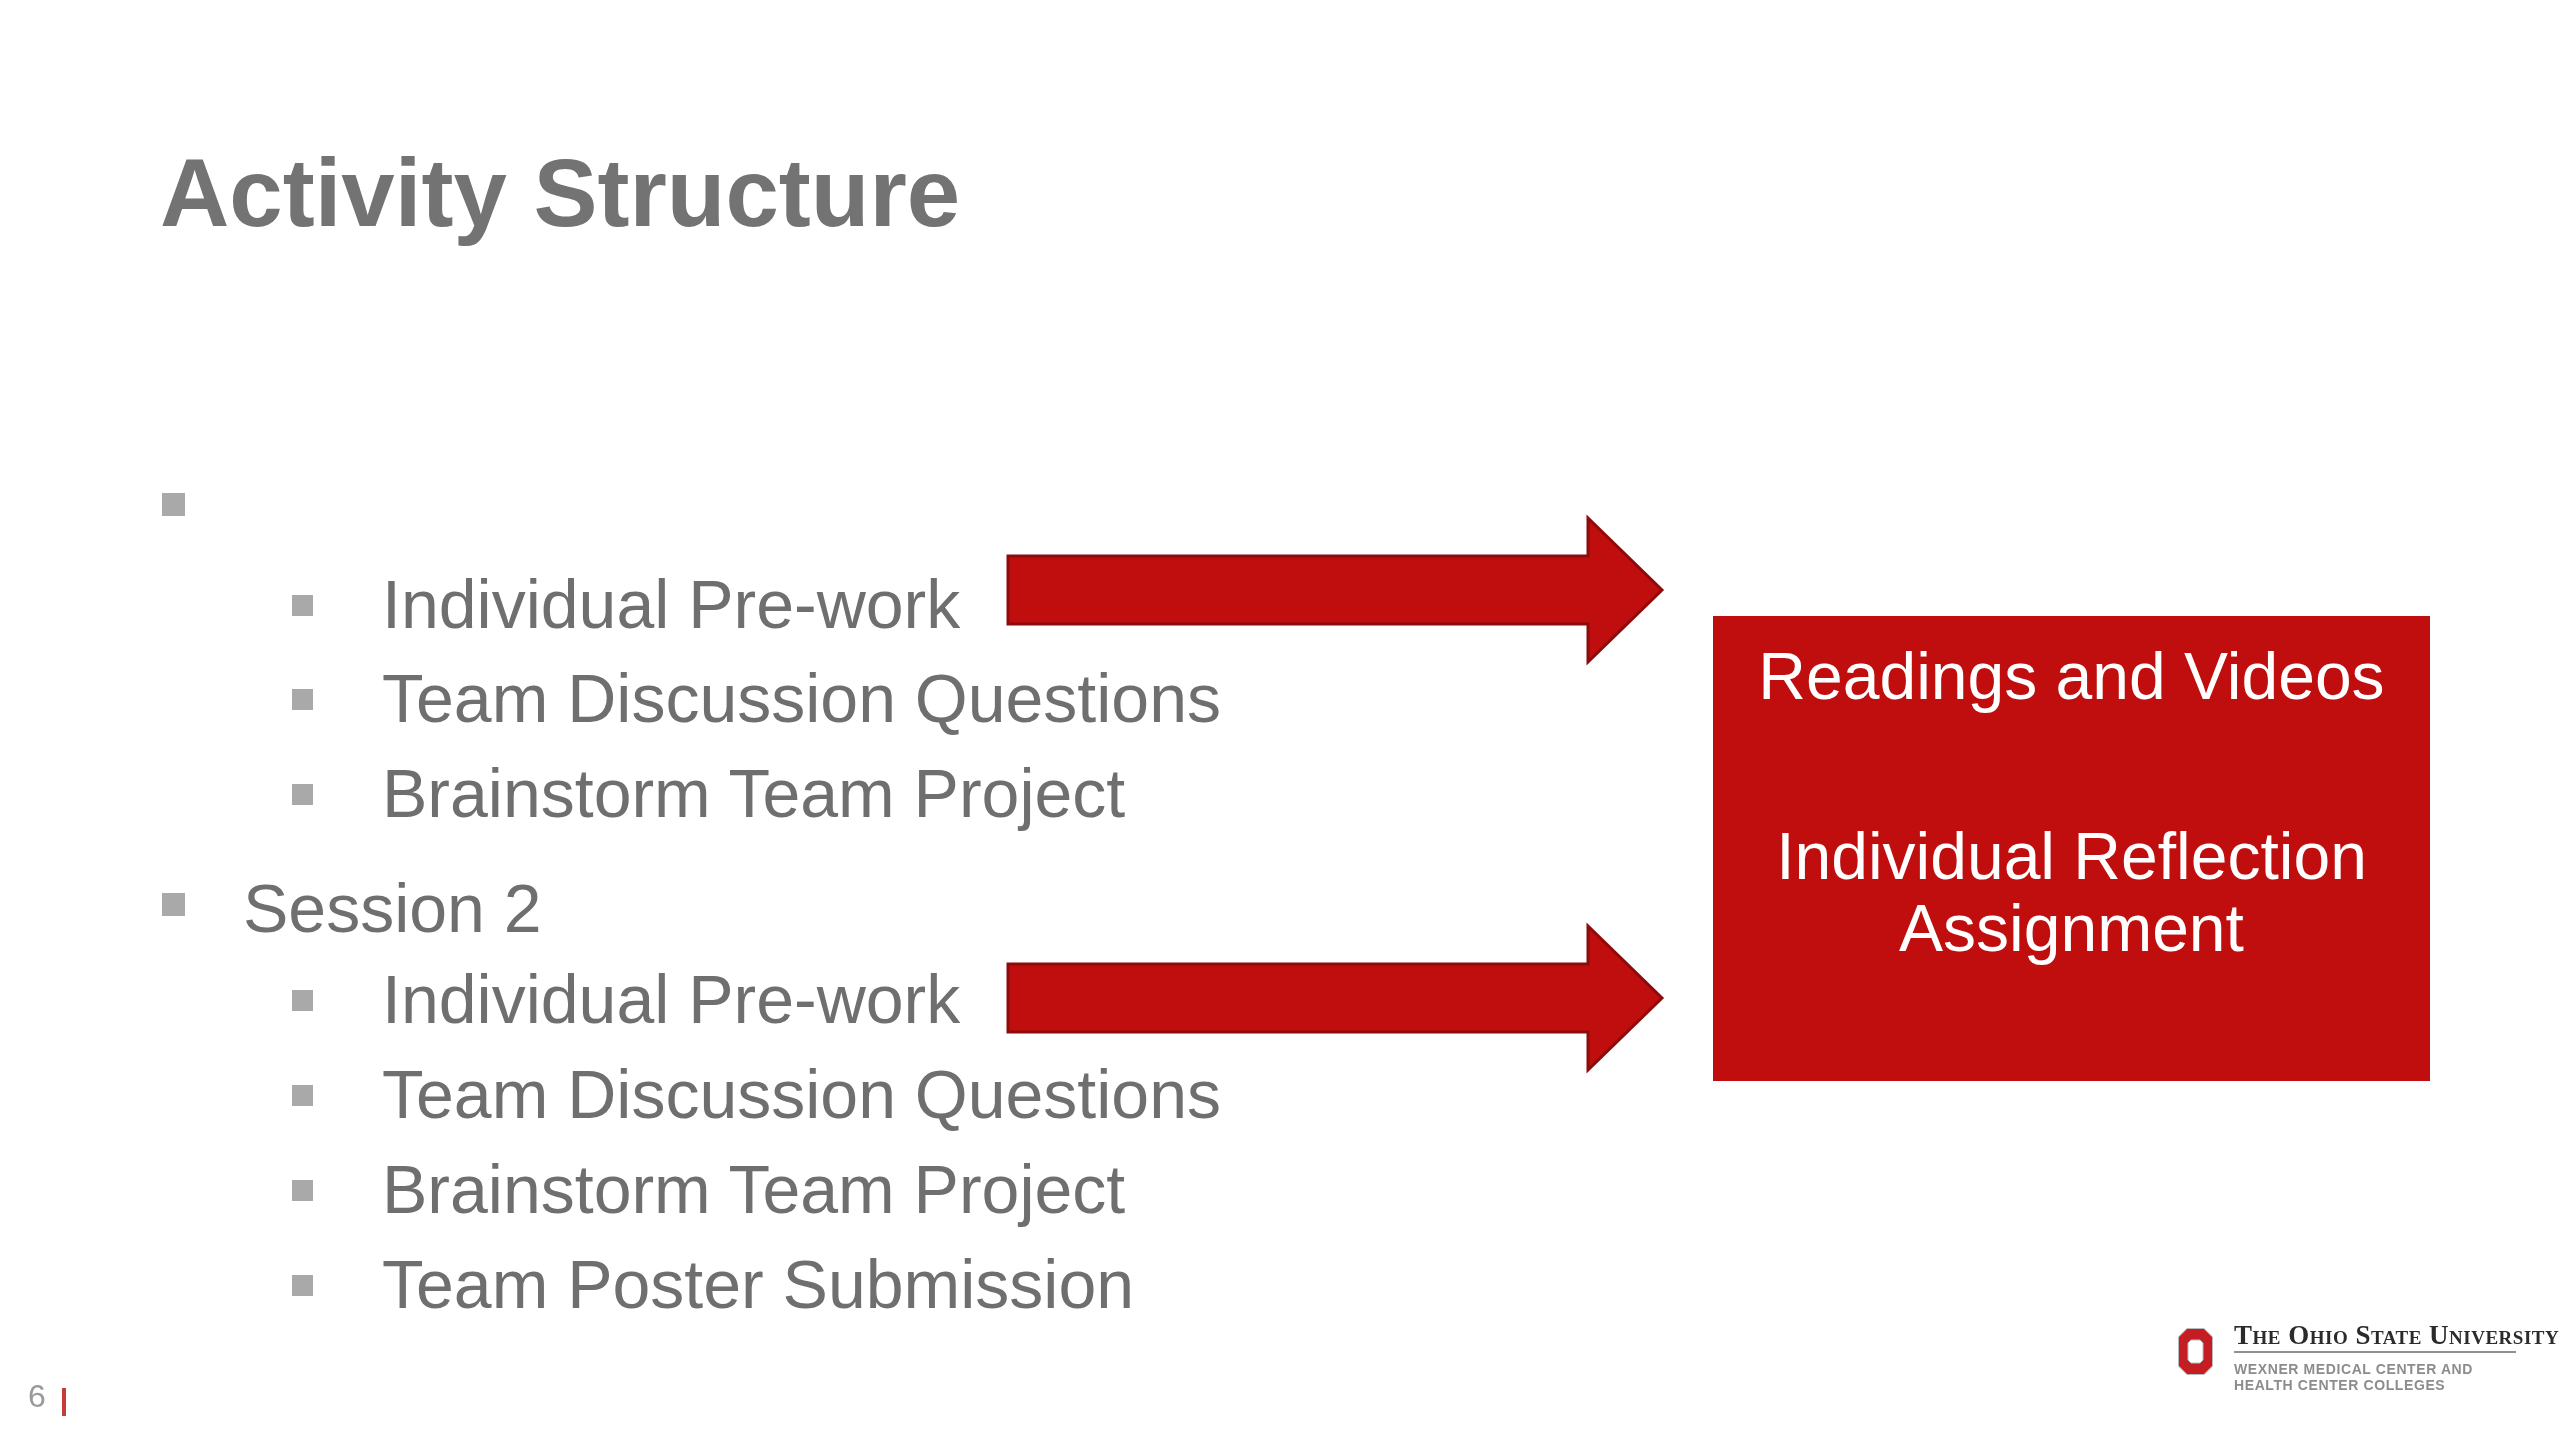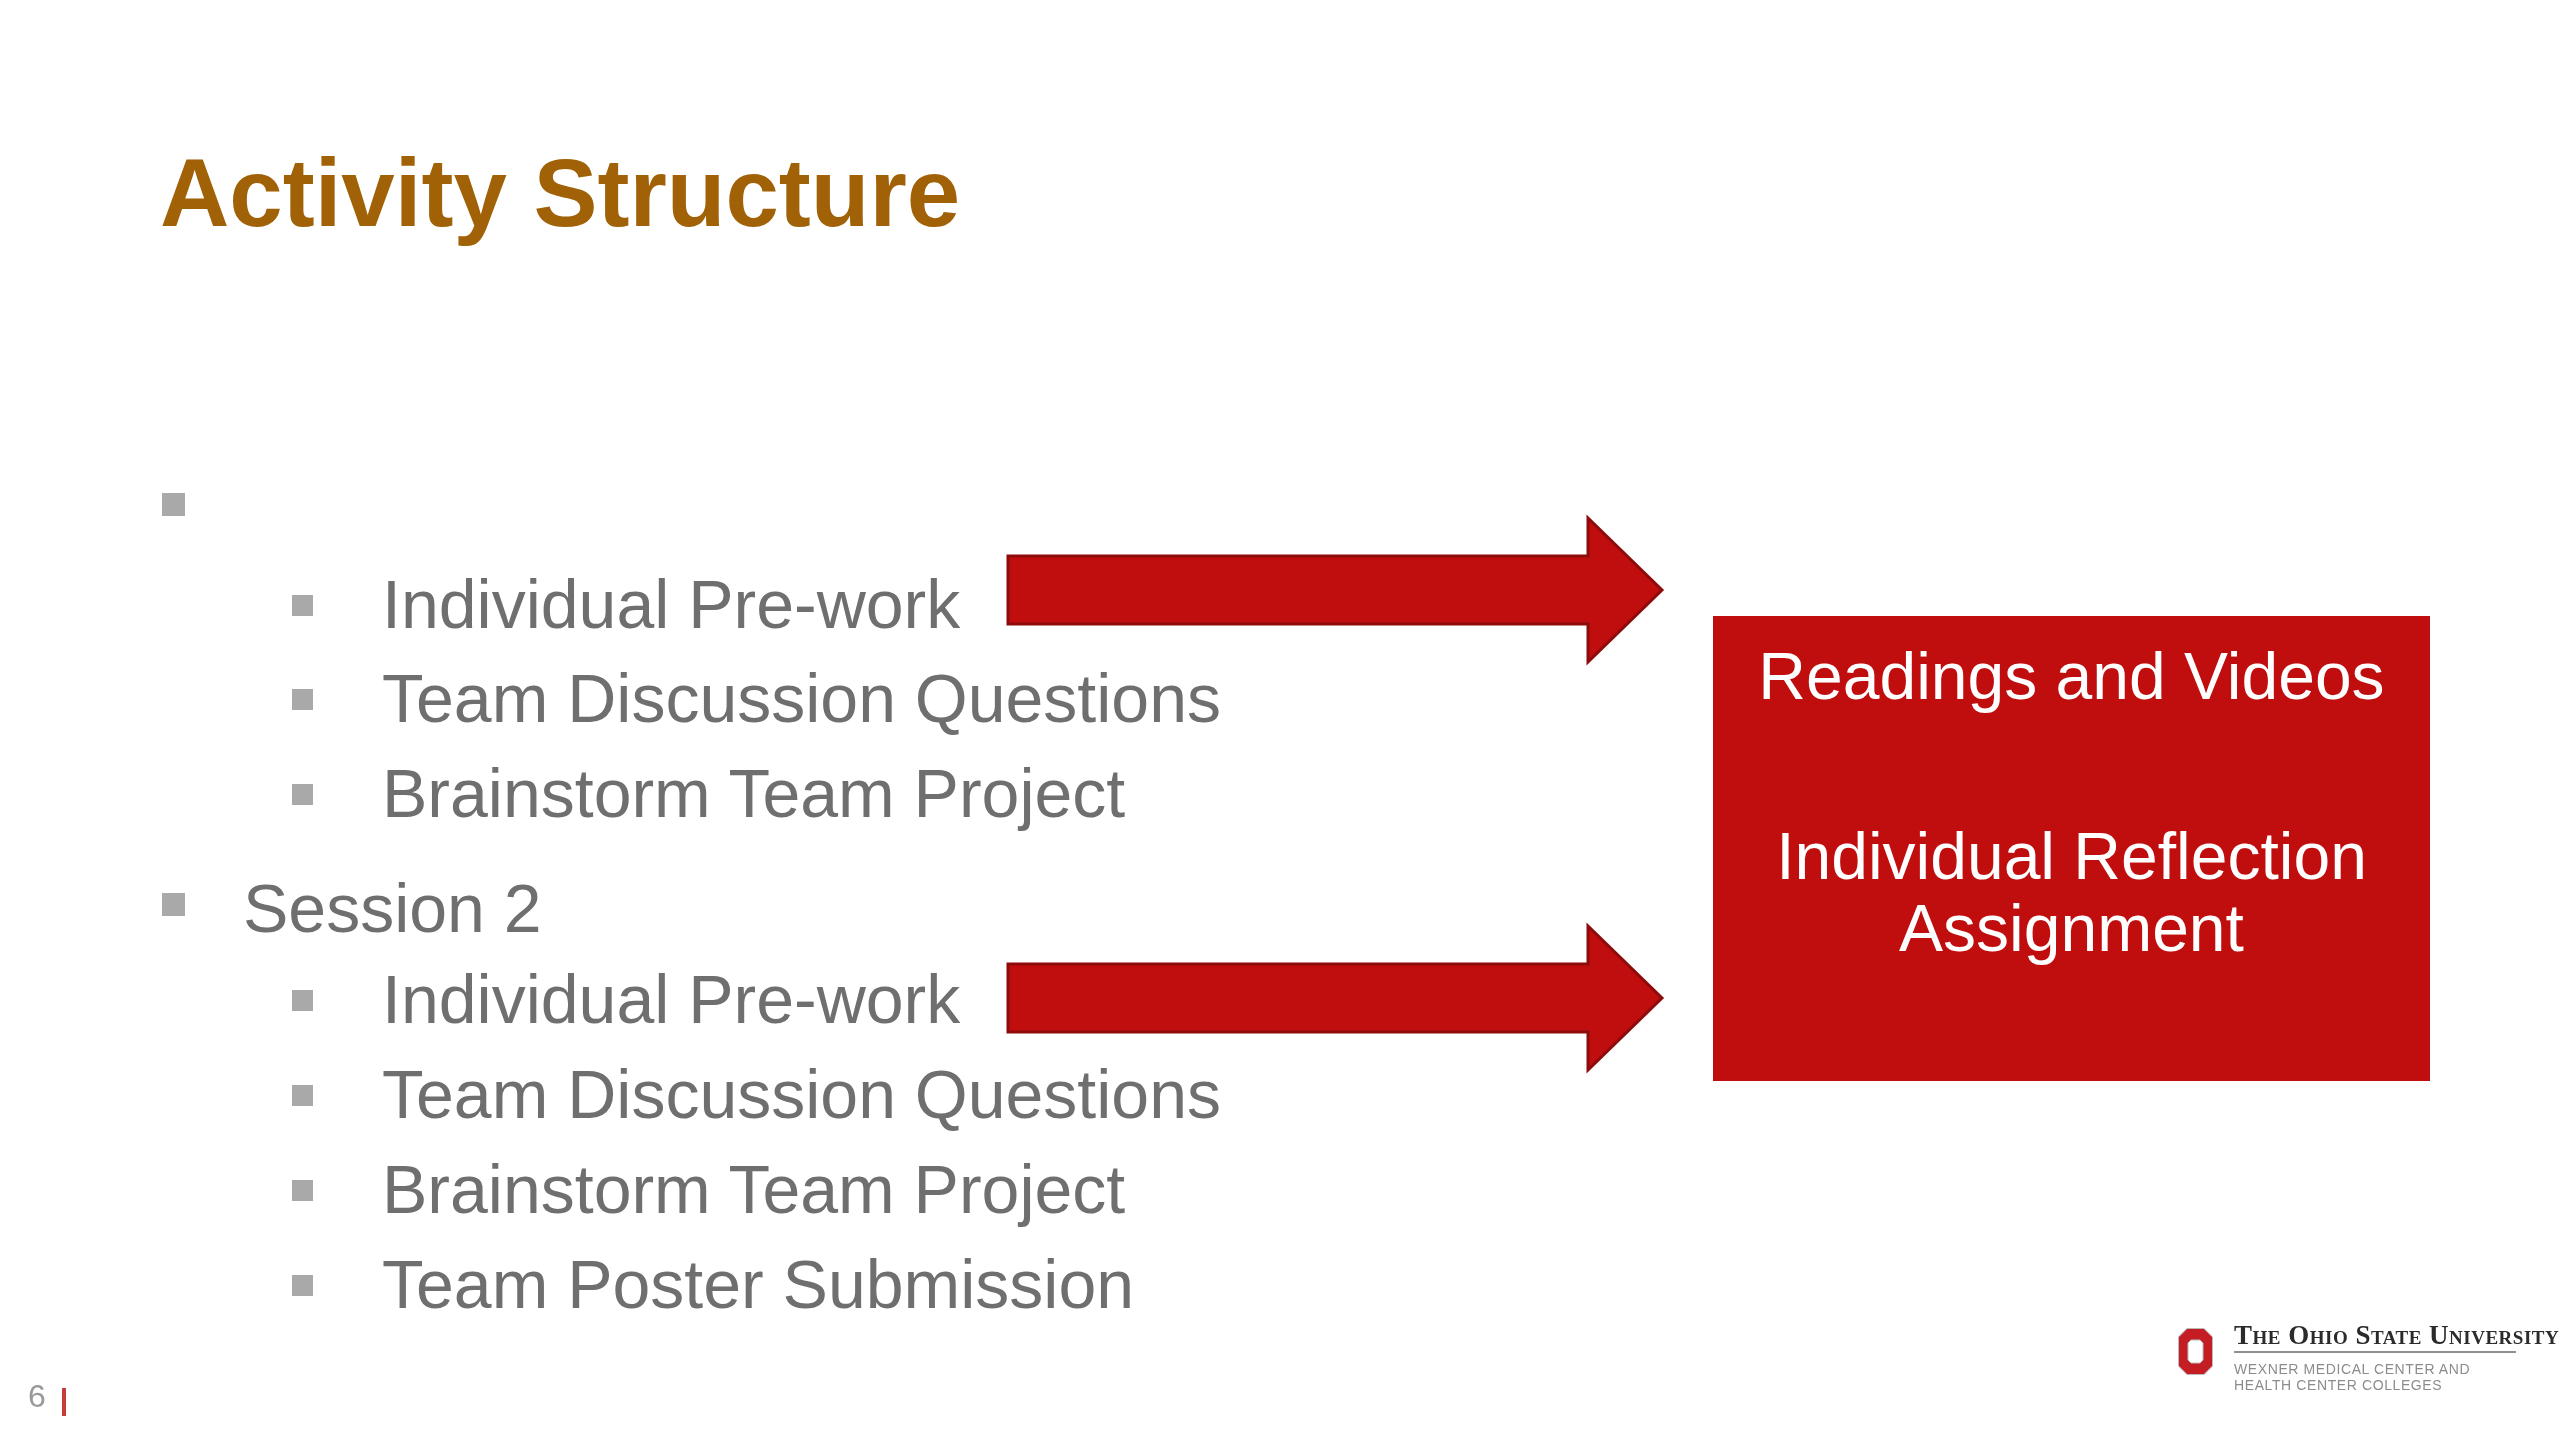--- a/index.html
+++ b/index.html
@@ -2,21 +2,21 @@
 <html><head>
 <meta charset="utf-8">
 <style>
   html,body{margin:0;padding:0;background:#ffffff;}
   .slide{
     position:relative;width:2560px;height:1440px;background:#ffffff;overflow:hidden;
     font-family:"Liberation Sans", sans-serif;
   }
   .title{
     position:absolute;left:160px;top:138px;
-    font-size:96px;font-weight:bold;color:#a16207;line-height:110px;white-space:nowrap;
+    font-size:96px;font-weight:bold;color:#737373;line-height:110px;white-space:nowrap;
   }
   .row{
     position:absolute;display:flex;align-items:flex-start;
     color:#6F6F6F;font-size:68px;line-height:88px;white-space:nowrap;
   }
   .row .bullet{flex:none;background:#A9A9A9;}
   .lvl1{left:162px;}
   .lvl1 .bullet{width:23px;height:23px;margin:30px 58px 0 0;}
   .lvl2{left:292px;gap:12px;}
   .lvl2 .bullet{width:21px;height:21px;margin:35px 57px 0 0;}
@@ -31,21 +31,21 @@
   .page-bar{position:absolute;left:62px;top:1388px;width:4px;height:28px;background:#C53B35;}
   .logo{position:absolute;left:2178px;top:1320px;display:flex;}
   .logo .block-o{margin-top:8px;width:35px;height:47px;}
   .logo .text-col{margin-left:21px;}
   .logo .brand{
     font-family:"Liberation Serif", serif;font-variant:small-caps;font-weight:700;
     font-size:27px;line-height:30px;color:#2B2B2B;letter-spacing:0.5px;white-space:nowrap;
   }
   .logo .rule{width:282px;border-bottom:2px solid #8E9093;margin-top:1px;}
   .logo .sub{
-    margin-top:8px;font-size:14px;line-height:16px;font-weight:400;
+    margin-top:8px;font-size:14px;line-height:16px;font-weight:700;
     color:#8C8C8C;letter-spacing:0.6px;white-space:nowrap;
   }
 </style>
 </head>
 <body>
 
 <div class="slide">
 
   <div class="title">Activity Structure</div>
 

